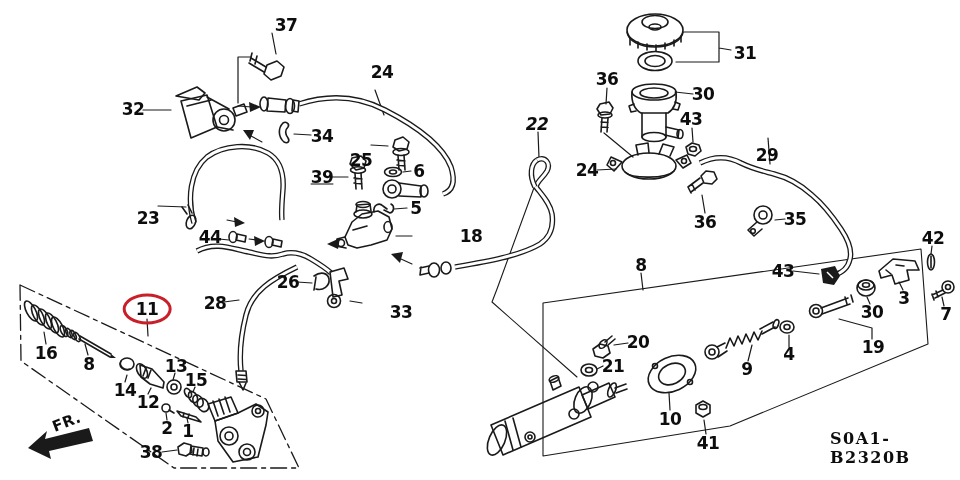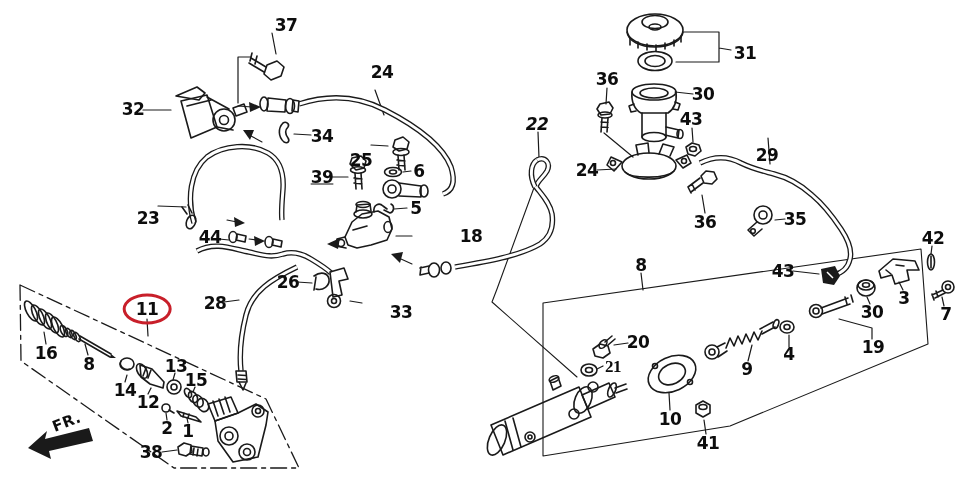--- a/index.html
+++ b/index.html
@@ -391,21 +391,21 @@
       <div class="part-label circled" style="left: 147px; top: 309px;">11</div>
       <div class="part-label" style="left: 148px; top: 402px;">12</div>
       <div class="part-label" style="left: 176px; top: 366px;">13</div>
       <div class="part-label" style="left: 125px; top: 390px;">14</div>
       <div class="part-label" style="left: 196px; top: 380px;">15</div>
       <div class="part-label" style="left: 46px; top: 353px;">16</div>
       <div class="part-label" style="left: 89px; top: 364px;">8</div>
       <div class="part-label" style="left: 423px; top: 236px; margin-left: 48px;">18</div>
       <div class="part-label" style="left: 873px; top: 347px;">19</div>
       <div class="part-label" style="left: 638px; top: 342px;">20</div>
-      <div class="part-label" style="left: 613px; top: 366px; font-family: Liberation Serif, serif;">21</div>
+      <div class="part-label" style="left: 613px; top: 366px;">21</div>
       <div class="part-label" style="left: 537px; top: 124px; font-style: italic;">22</div>
       <div class="part-label" style="left: 148px; top: 218px;">23</div>
       <div class="part-label" style="left: 382px; top: 72px;">24</div>
       <div class="part-label" style="left: 361px; top: 160px;">25</div>
       <div class="part-label" style="left: 288px; top: 282px;">26</div>
       <div class="part-label" style="left: 587px; top: 170px;">24</div>
       <div class="part-label" style="left: 215px; top: 303px;">28</div>
       <div class="part-label" style="left: 767px; top: 129px; margin-top: 26px;">29</div>
       <div class="part-label" style="left: 703px; top: 94px;">30</div>
       <div class="part-label" style="left: 745px; top: 53px;">31</div>
@@ -421,14 +421,15 @@
       <div class="part-label" style="left: 872px; top: 312px;">30</div>
       <div class="part-label" style="left: 708px; top: 443px;">41</div>
       <div class="part-label" style="left: 933px; top: 238px;">42</div>
       <div class="part-label" style="left: 691px; top: 119px;">43</div>
       <div class="part-label" style="left: 783px; top: 271px;">43</div>
       <div class="part-label" style="left: 210px; top: 237px;">44</div>
     </div>
 
 <div class="fr-label">FR.</div>
 
+<div class="diagram-code">S0A1-B2320B</div>
 
 </div>
 
 </body></html>

